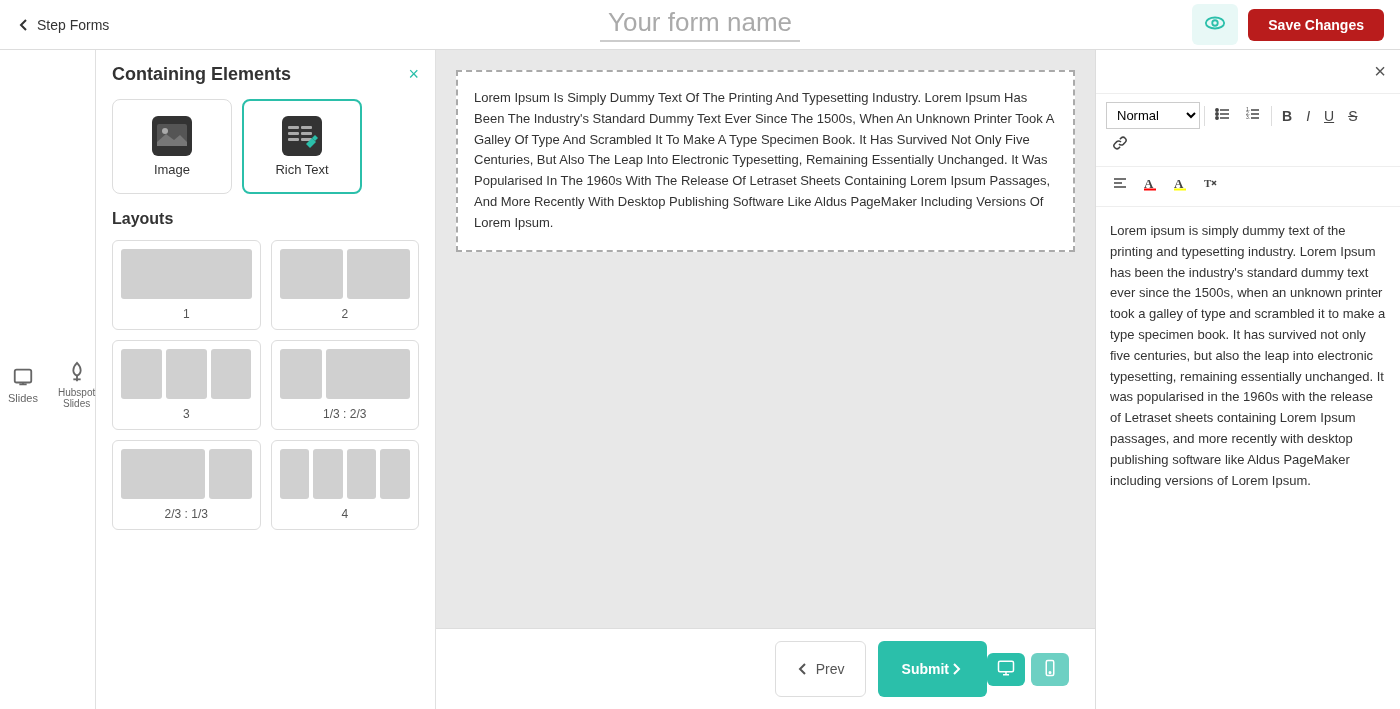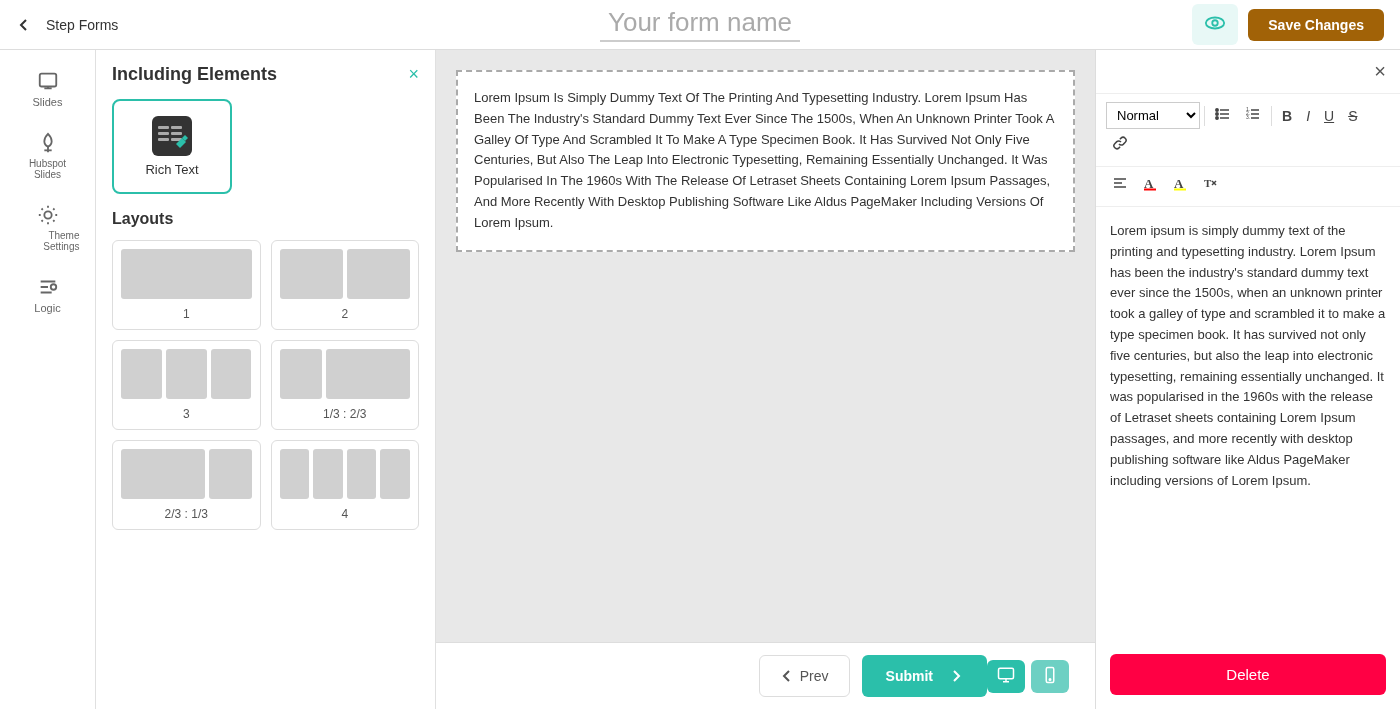--- a/index.html
+++ b/index.html
@@ -4,33 +4,33 @@
   <style>
     * { box-sizing: border-box; margin: 0; padding: 0; }
     body { font-family: -apple-system, BlinkMacSystemFont, 'Segoe UI', sans-serif; background: #f0f0f0; width: 1400px; height: 709px; overflow: hidden; display: flex; flex-direction: column; }
 
     
     .header {
       display: flex; align-items: center; background: #fff;
       height: 50px; padding: 0 16px; border-bottom: 1px solid #ddd;
       position: relative; z-index: 10;
     }
-    .header-back { display: flex; align-items: center; gap: 14px; cursor: pointer; color: #333; font-size: 14px; text-align: center; }
+    .header-back { display: flex; align-items: center; gap: 5px; cursor: pointer; color: #333; font-size: 14px; text-align: center; }
     .header-back svg { width: 16px; height: 16px; }
     .header-title-wrap { position: absolute; left: 50%; transform: translateX(-50%); }
     .header-title { font-size: 26px; color: #aaa; border-bottom: 2px solid #ccc; padding-bottom: 2px; min-width: 200px; text-align: center; }
     .header-actions { margin-left: auto; display: flex; align-items: center; gap: 10px; }
     .btn-preview { background: #e8f8f6; border: none; border-radius: 6px; padding: 8px 12px; cursor: pointer; color: #2bbfaa; }
-    .btn-save { background: #a16207; color: white; border: none; border-radius: 6px; padding: 8px 20px; font-size: 14px; font-weight: 600; cursor: pointer; }
+    .btn-save { background: #b91c1c; color: white; border: none; border-radius: 6px; padding: 8px 20px; font-size: 14px; font-weight: 600; cursor: pointer; }
 
     
     .main-layout { display: flex; flex: 1; overflow: hidden; }
 
     
-    .sidebar { width: 96px; background: #fff; border-right: 1px solid #e0e0e0; display: flex; flex-direction: column; align-items: center; padding-top: 10px; gap: 4px; }
+    .sidebar { width: 96px; background: #fff; border-right: 1px solid #e0e0e0; display: flex; flex-direction: row; align-items: center; padding-top: 10px; gap: 4px; }
     .sidebar-item { display: flex; flex-direction: column; align-items: center; gap: 4px; padding: 10px 8px; border-radius: 8px; cursor: pointer; width: 80px; color: #666; font-size: 11px; }
     .sidebar-item.active { background: #e8f8f6; color: #2bbfaa; }
     .sidebar-item svg { width: 22px; height: 22px; }
 
     
     .panel { width: 340px; background: #fff; border-right: 1px solid #e0e0e0; position: relative; overflow-y: auto; }
     .panel-header { display: flex; justify-content: space-between; align-items: center; padding: 14px 16px; }
     .panel-title { font-size: 18px; font-weight: 600; color: #333; }
     .panel-close { background: none; border: none; cursor: pointer; color: #2bbfaa; font-size: 18px; }
 
@@ -47,21 +47,21 @@
     .layout-card { border: 1px solid #ddd; border-radius: 6px; padding: 8px; cursor: pointer; background: #fff; min-height: 90px; display: flex; flex-direction: column; align-items: center; gap: 8px; }
     .layout-visual { display: flex; gap: 4px; width: 100%; flex: 1; }
     .layout-col { background: #d0d0d0; border-radius: 3px; flex: 1; min-height: 50px; }
     .layout-label { font-size: 12px; color: #555; }
 
     
     .canvas-area { flex: 1; background: #e8e8e8; display: flex; flex-direction: column; overflow: hidden; position: relative; }
     .form-canvas { flex: 1; padding: 20px; display: flex; flex-direction: column; gap: 16px; overflow-y: auto; }
     .lorem-text-block { border: 2px dashed #aaa; background: #fff; padding: 16px; font-size: 13px; color: #333; line-height: 1.6; }
     .btn-prev { background: #fff; border: 1px solid #ddd; border-radius: 6px; padding: 8px 20px; cursor: pointer; display: flex; align-items: center; gap: 6px; font-size: 14px; color: #555; }
-    .btn-submit { background: #2bbfaa; color: #fff; border: none; border-radius: 6px; padding: 13px 24px; cursor: pointer; display: flex; align-items: center; gap: 16px; font-size: 14px; font-weight: 600; }
+    .btn-submit { background: #2bbfaa; color: #fff; border: none; border-radius: 6px; padding: 20px 24px; cursor: pointer; display: flex; align-items: center; gap: 0; font-size: 14px; font-weight: 600; }
     .device-toggle { display: flex; gap: 6px; align-items: center; margin-left: auto; padding-right: 10px; }
     .device-btn { background: #2bbfaa; border: none; border-radius: 6px; padding: 6px 10px; cursor: pointer; color: #fff; }
     .device-btn.inactive { background: #6dd0c3; }
 
     
     .editor-panel { width: 305px; background: #fff; border-left: 1px solid #ddd; display: flex; flex-direction: column; }
     .editor-panel-header { display: flex; justify-content: flex-end; padding: 10px 14px; border-bottom: 1px solid #eee; }
     .editor-close { background: none; border: none; font-size: 20px; cursor: pointer; color: #555; }
     .editor-toolbar { display: flex; flex-wrap: wrap; align-items: center; gap: 2px; padding: 8px 10px; border-bottom: 1px solid #eee; }
     .toolbar-select { border: 1px solid #ccc; border-radius: 0; padding: 4px 6px; font-size: 13px; background: #fff; }
@@ -131,26 +131,35 @@
         <path d="M4 6h16M4 12h8M4 18h12"></path>
         <circle cx="18" cy="12" r="3"></circle>
       </svg>
       <span>Logic</span>
     </div>
 
   </div>
 
   <div class="panel">
     <div class="panel-header">
-      <span class="panel-title">Including Elements</span>
+      <span class="panel-title">Containing Elements</span>
       <button class="panel-close">×</button>
     </div>
 
     <div class="elements-grid">
 
+      <div class="element-card">
+        <svg width="40" height="40" viewBox="0 0 40 40" fill="none">
+          <rect width="40" height="40" rx="6" fill="#333"></rect>
+          <rect x="5" y="8" width="30" height="22" rx="2" fill="#555"></rect>
+          <circle cx="13" cy="15" r="3" fill="#aaa"></circle>
+          <path d="M5 26 L14 18 L22 24 L28 19 L35 26 L35 30 L5 30 Z" fill="#777"></path>
+        </svg>
+        <span class="element-card-label">Image</span>
+      </div>
 
       <div class="element-card selected">
         <svg width="40" height="40" viewBox="0 0 40 40" fill="none">
           <rect width="40" height="40" rx="6" fill="#333"></rect>
           <rect x="6" y="10" width="11" height="3" rx="1" fill="#aaa"></rect>
           <rect x="19" y="10" width="11" height="3" rx="1" fill="#aaa"></rect>
           <rect x="6" y="16" width="11" height="3" rx="1" fill="#aaa"></rect>
           <rect x="19" y="16" width="11" height="3" rx="1" fill="#aaa"></rect>
           <rect x="6" y="22" width="11" height="3" rx="1" fill="#aaa"></rect>
           <rect x="19" y="22" width="11" height="3" rx="1" fill="#aaa"></rect>
@@ -338,16 +347,15 @@
           <line x1="10" y1="6" x2="14" y2="10"></line>
           <line x1="14" y1="6" x2="10" y2="10"></line>
         </svg>
       </button>
     </div>
 
     <div class="editor-content">
       <span>Lorem ipsum is simply dummy text of the printing and typesetting industry. Lorem Ipsum has been the industry's standard dummy text ever since the 1500s, when an unknown printer took a galley of type and scrambled it to make a type specimen book. It has survived not only five centuries, but also the leap into electronic typesetting, remaining essentially unchanged. It was popularised in the 1960s with the release of Letraset sheets containing Lorem Ipsum passages, and more recently with desktop publishing software like Aldus PageMaker including versions of Lorem Ipsum.</span>
     </div>
 
-    <button class="btn-delete">Delete</button>
   </div>
 
 </div>
 
 </body></html>

